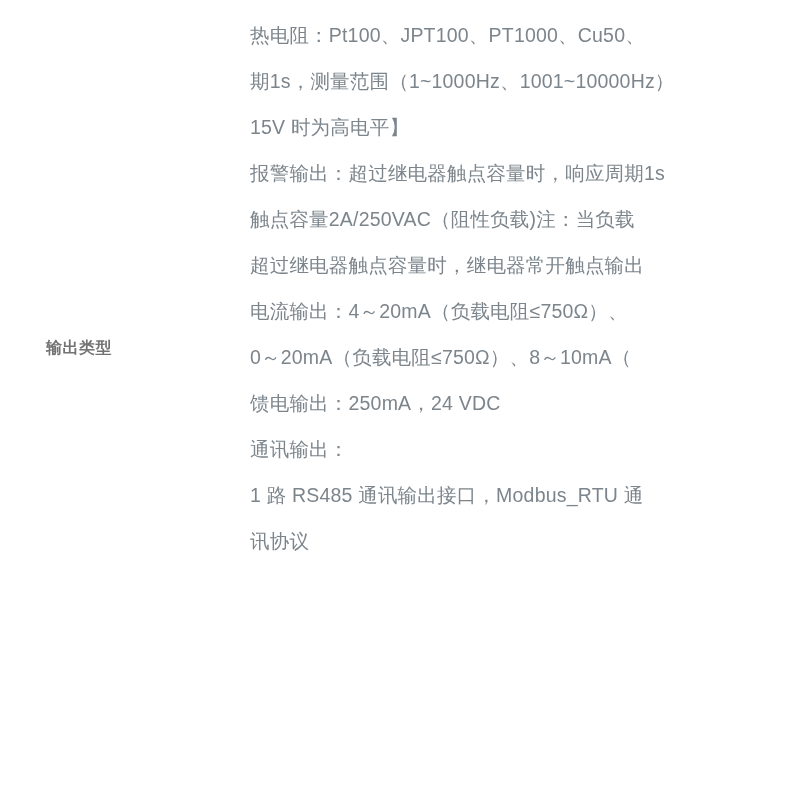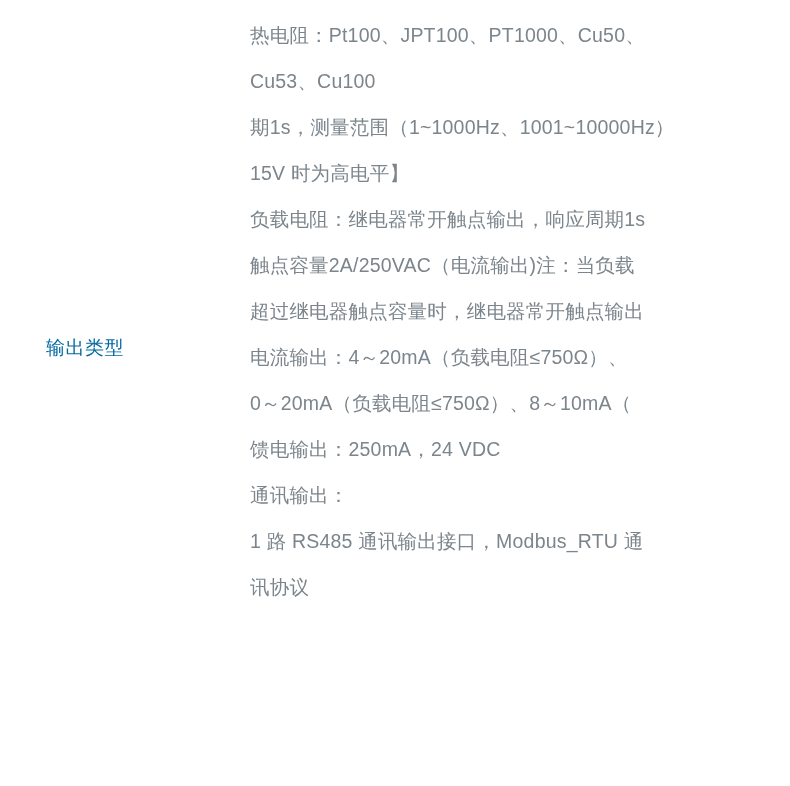--- a/index.html
+++ b/index.html
@@ -23,23 +23,23 @@
     display: flex;
     align-items: flex-start;
     width: 100%;
   }
   .label-cell {
     width: 250px;
     flex: 0 0 250px;
     box-sizing: border-box;
     padding-left: 46px;
     padding-top: 325px;
-    color: #0369a1;
-    font-size: 19px;
-    font-weight: normal;
+    color: #737373;
+    font-size: 16px;
+    font-weight: bold;
     letter-spacing: 0.5px;
     line-height: 46px;
     white-space: nowrap;
   }
   .value-cell {
     flex: 1 1 auto;
     box-sizing: border-box;
     padding-top: 12px;
     padding-right: 24px;
     color: #7c858c;
@@ -52,25 +52,24 @@
   }
 </style>
 </head>
 <body>
 
 <div class="spec-table">
   <div class="spec-row">
     <div class="label-cell">输出类型</div>
     <div class="value-cell">
       <div class="value-line">热电阻：Pt100、JPT100、PT1000、Cu50、</div>
-      <div class="value-line">Cu53、Cu100</div>
       <div class="value-line">期1s，测量范围（1~1000Hz、1001~10000Hz）</div>
       <div class="value-line">15V 时为高电平】</div>
-      <div class="value-line">负载电阻：继电器常开触点输出，响应周期1s</div>
-      <div class="value-line">触点容量2A/250VAC（电流输出)注：当负载</div>
+      <div class="value-line">报警输出：超过继电器触点容量时，响应周期1s</div>
+      <div class="value-line">触点容量2A/250VAC（阻性负载)注：当负载</div>
       <div class="value-line">超过继电器触点容量时，继电器常开触点输出</div>
       <div class="value-line">电流输出：4～20mA（负载电阻≤750Ω）、</div>
       <div class="value-line">0～20mA（负载电阻≤750Ω）、8～10mA（</div>
       <div class="value-line">馈电输出：250mA，24 VDC</div>
       <div class="value-line">通讯输出：</div>
       <div class="value-line">1 路 RS485 通讯输出接口，Modbus_RTU 通</div>
       <div class="value-line">讯协议</div>
     </div>
   </div>
 </div>

